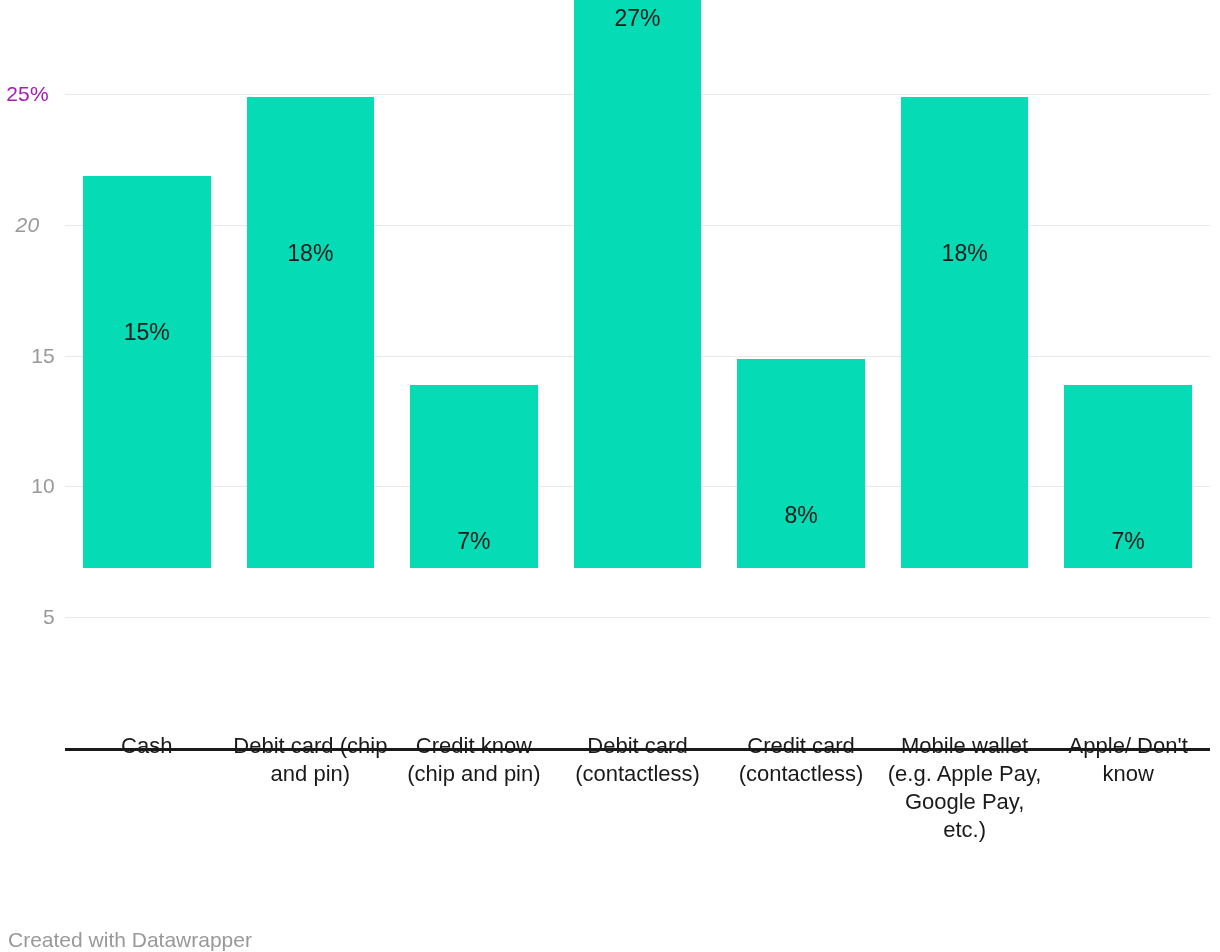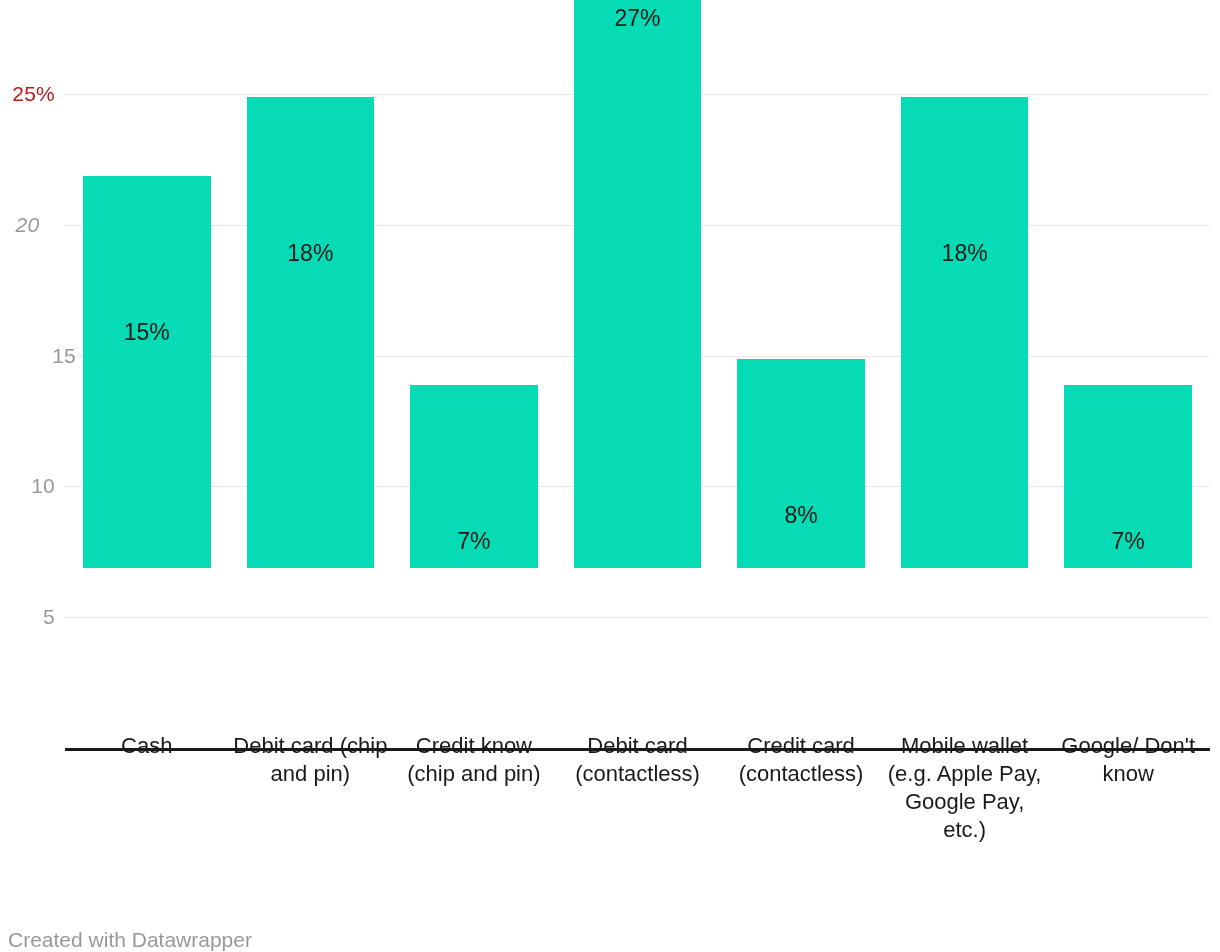--- a/index.html
+++ b/index.html
@@ -132,23 +132,23 @@
         <div class="gridline" style="top: 486.462px; background: rgb(232, 232, 232);"></div>
         <div class="gridline" style="top: 355.692px; background: rgb(232, 232, 232);"></div>
         <div class="gridline" style="top: 224.923px; background: rgb(232, 232, 232);"></div>
         <div class="gridline" style="top: 94.1538px; background: rgb(232, 232, 232);"></div>
       </div>
   </div>
 
   <div id="ytick-labels">
       <div class="ytick-label" style="position: absolute; right: auto; left: 0px; width: 55px; text-align: right; top: 617.231px; color: rgb(153, 153, 153);">5</div>
       <div class="ytick-label" style="position: absolute; right: auto; left: 0px; width: 55px; text-align: right; top: 486.462px; color: rgb(153, 153, 153);">10</div>
-      <div class="ytick-label" style="position: absolute; right: auto; left: 0px; width: 55px; text-align: right; top: 355.692px; color: rgb(153, 153, 153); padding-left: 21px;">15</div>
+      <div class="ytick-label" style="position: absolute; right: auto; left: 0px; width: 55px; text-align: right; top: 355.692px; color: rgb(153, 153, 153);">15</div>
       <div class="ytick-label" style="position: absolute; right: auto; left: 0px; width: 55px; text-align: center; top: 224.923px; color: rgb(153, 153, 153); font-style: italic;">20</div>
-      <div class="ytick-label" style="position: absolute; right: auto; left: 0px; width: 55px; text-align: right; top: 94.1538px; color: #b91c1c;">25%</div>
+      <div class="ytick-label" style="position: absolute; right: auto; left: 0px; width: 55px; text-align: center; top: 94.1538px; color: #a21caf;">25%</div>
     </div>
 
   <div class="bars-layer" id="bars-layer">
       <div class="bar-slot" style="left: 0px; width: 163.571px;">
         <div class="bar-rect" style="height: 392.308px; background: rgb(5, 219, 181);"></div>
         <div class="bar-value" style="top: 318.692px;">15%</div>
       </div>
       <div class="bar-slot" style="left: 163.571px; width: 163.571px;">
         <div class="bar-rect" style="height: 470.769px; background: rgb(5, 219, 181);"></div>
         <div class="bar-value" style="top: 240.231px;">18%</div>
@@ -177,17 +177,17 @@
 
   <div class="axis-baseline"></div>
 
   <div class="xlabels-layer" id="xlabels-layer">
       <div class="xlabel" style="left: 0px; width: 163.571px;">Cash</div>
       <div class="xlabel" style="left: 163.571px; width: 163.571px;">Debit card (chip and pin)</div>
       <div class="xlabel" style="left: 327.143px; width: 163.571px;">Credit know (chip and pin)</div>
       <div class="xlabel" style="left: 490.714px; width: 163.571px;">Debit card (contactless)</div>
       <div class="xlabel" style="left: 654.286px; width: 163.571px;">Credit card (contactless)</div>
       <div class="xlabel" style="left: 817.857px; width: 163.571px;">Mobile wallet (e.g. Apple Pay, Google Pay, etc.)</div>
-      <div class="xlabel" style="left: 981.429px; width: 163.571px;">Google/ Don't know</div>
+      <div class="xlabel" style="left: 981.429px; width: 163.571px;">Apple/ Don't know</div>
     </div>
 
   <div class="footer-note">Created with Datawrapper</div>
 </div>
 
 </body></html>

